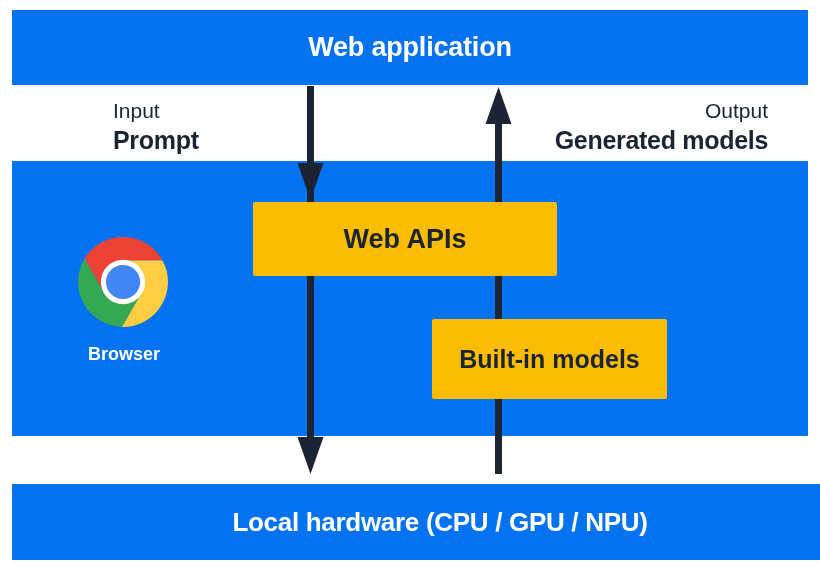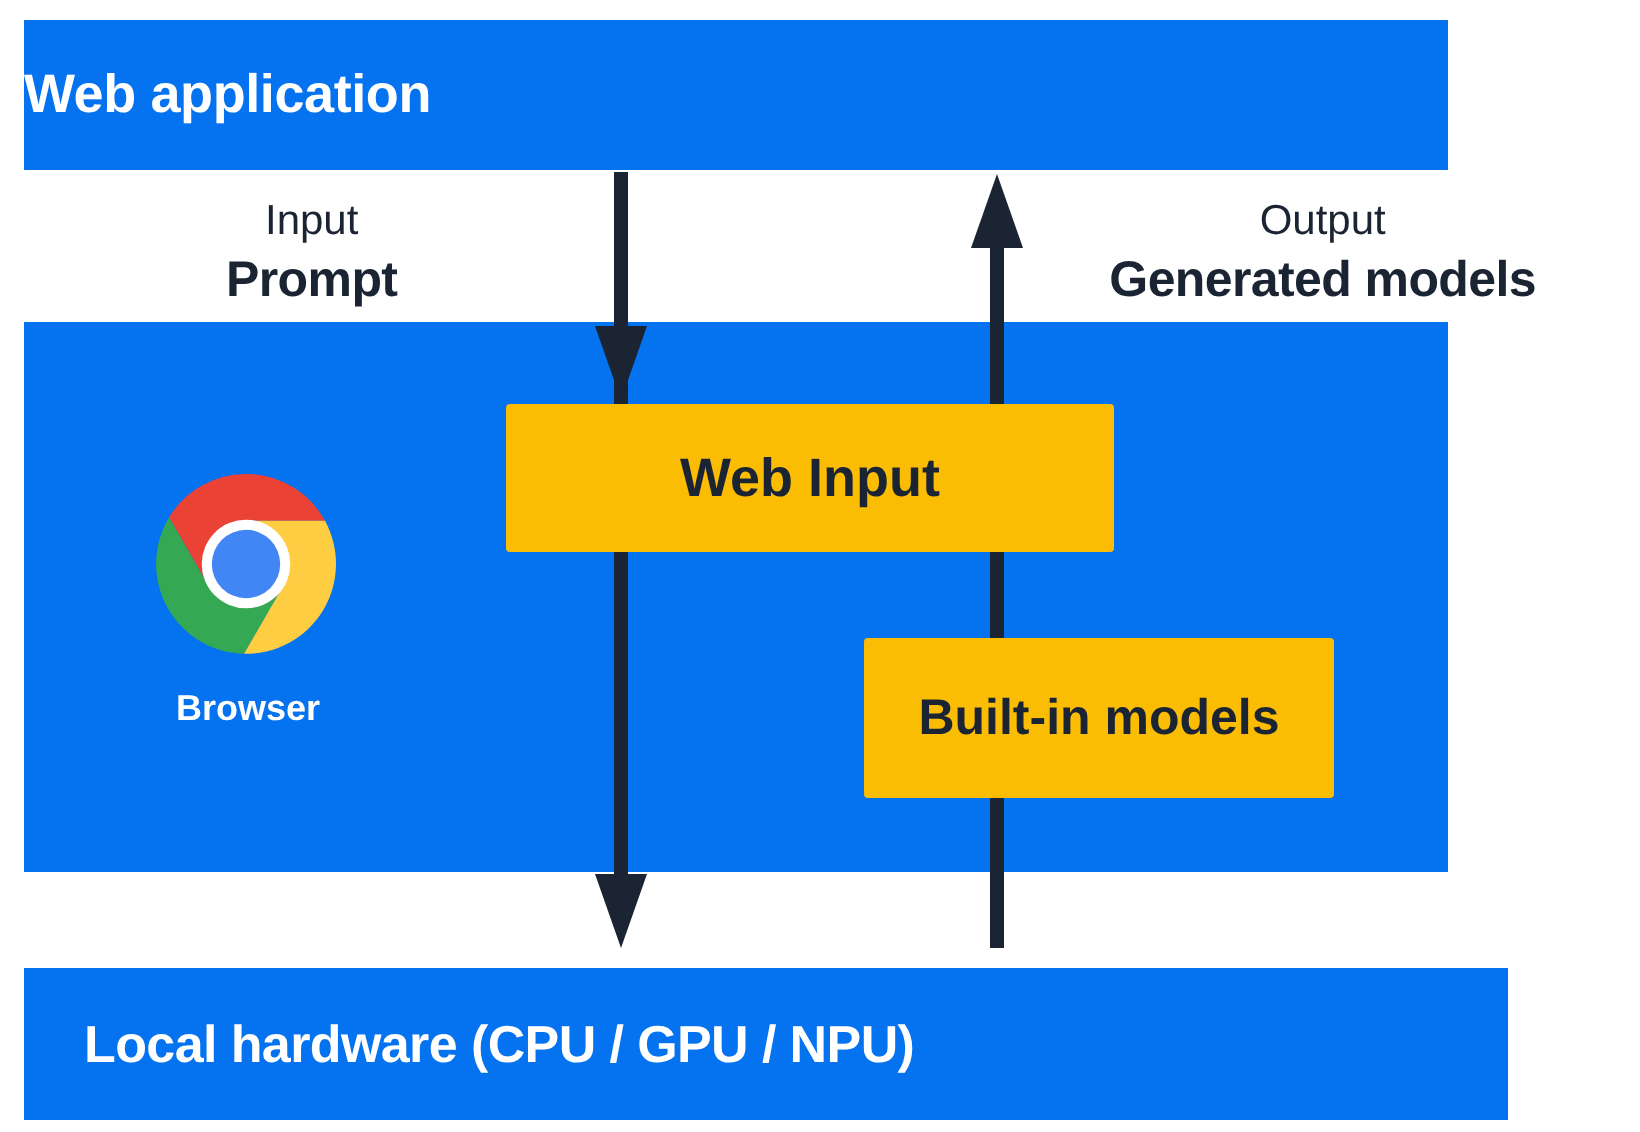--- a/index.html
+++ b/index.html
@@ -12,34 +12,34 @@
     --chrome-green:#34A853;
     --chrome-blue:#4285F4;
   }
   html,body{margin:0;padding:0;background:#fff;}
   body{font-family:"Liberation Sans", sans-serif;}
   .canvas{
     position:relative;width:820px;height:566px;background:var(--white);
     overflow:hidden;
   }
   .band{
-    position:absolute;left:12px;width:712px;background:var(--band-blue);
-    display:flex;align-items:center;justify-content:flex-start;
+    position:absolute;left:12px;width:796px;background:var(--band-blue);
+    display:flex;align-items:center;justify-content:center;
   }
   .band-top{top:10px;height:75px;z-index:1;}
   .band-mid{top:161px;height:275px;z-index:1;}
   .band-bottom{top:484px;height:76px;z-index:1;padding-left:30px;}
   .band-title{
     color:var(--white);font-size:27px;font-weight:bold;letter-spacing:-0.2px;
   }
   .band-title.hw{font-size:26px;letter-spacing:-0.3px;}
   .io-group{position:absolute;top:99px;z-index:2;color:var(--dark-navy);}
   .io-group.left{left:113px;text-align:left;}
   .io-group.right{right:52px;text-align:right;}
-  .io-caption{font-size:21px;font-weight:normal;line-height:24px;text-align:center;}
+  .io-caption{font-size:21px;font-weight:normal;line-height:24px;}
   .io-value{font-size:25px;font-weight:bold;line-height:28px;margin-top:3px;letter-spacing:-0.3px;}
   .arrows{position:absolute;left:0;top:0;z-index:2;pointer-events:none;}
   .ybox{
     position:absolute;background:var(--box-yellow);z-index:3;border-radius:2px;
     display:flex;flex-direction:column;align-items:center;justify-content:center;
     color:var(--dark-navy);font-weight:bold;text-align:center;
   }
   .ybox.web-apis{left:253px;top:202px;width:304px;height:74px;font-size:27px;}
   .ybox.builtin{left:432px;top:319px;width:235px;height:80px;font-size:25px;line-height:30px;}
   .chrome-logo{position:absolute;left:78px;top:237px;width:90px;height:90px;z-index:3;}
@@ -73,21 +73,21 @@
     <g fill="var(--dark-navy)">
       <rect x="307" y="86" width="7" height="352"></rect>
       <polygon points="310.5,200 297.5,163 323.5,163"></polygon>
       <polygon points="310.5,474 297.5,437 323.5,437"></polygon>
       <rect x="495" y="122" width="7" height="352"></rect>
       <polygon points="498.5,87 485.5,124 511.5,124"></polygon>
     </g>
   </svg>
 
   <div class="ybox web-apis">
-    <span>Web Input</span>
+    <span>Web APIs</span>
   </div>
 
   <div class="ybox builtin">
     <span>Built-in models</span>
   </div>
 
   <div class="chrome-logo">
     <svg width="90" height="90" viewBox="0 0 100 100" aria-hidden="true">
       <path fill="var(--chrome-green)" d="M7.3,24 A50,50 0 0 0 48.9,99.9 L70.8,62 A24,24 0 0 1 29.2,62 Z"></path>
       <path fill="var(--chrome-red)" d="M7.3,24 A50,50 0 0 1 93.9,26 L50,26 A24,24 0 0 0 29.2,62 Z"></path>

